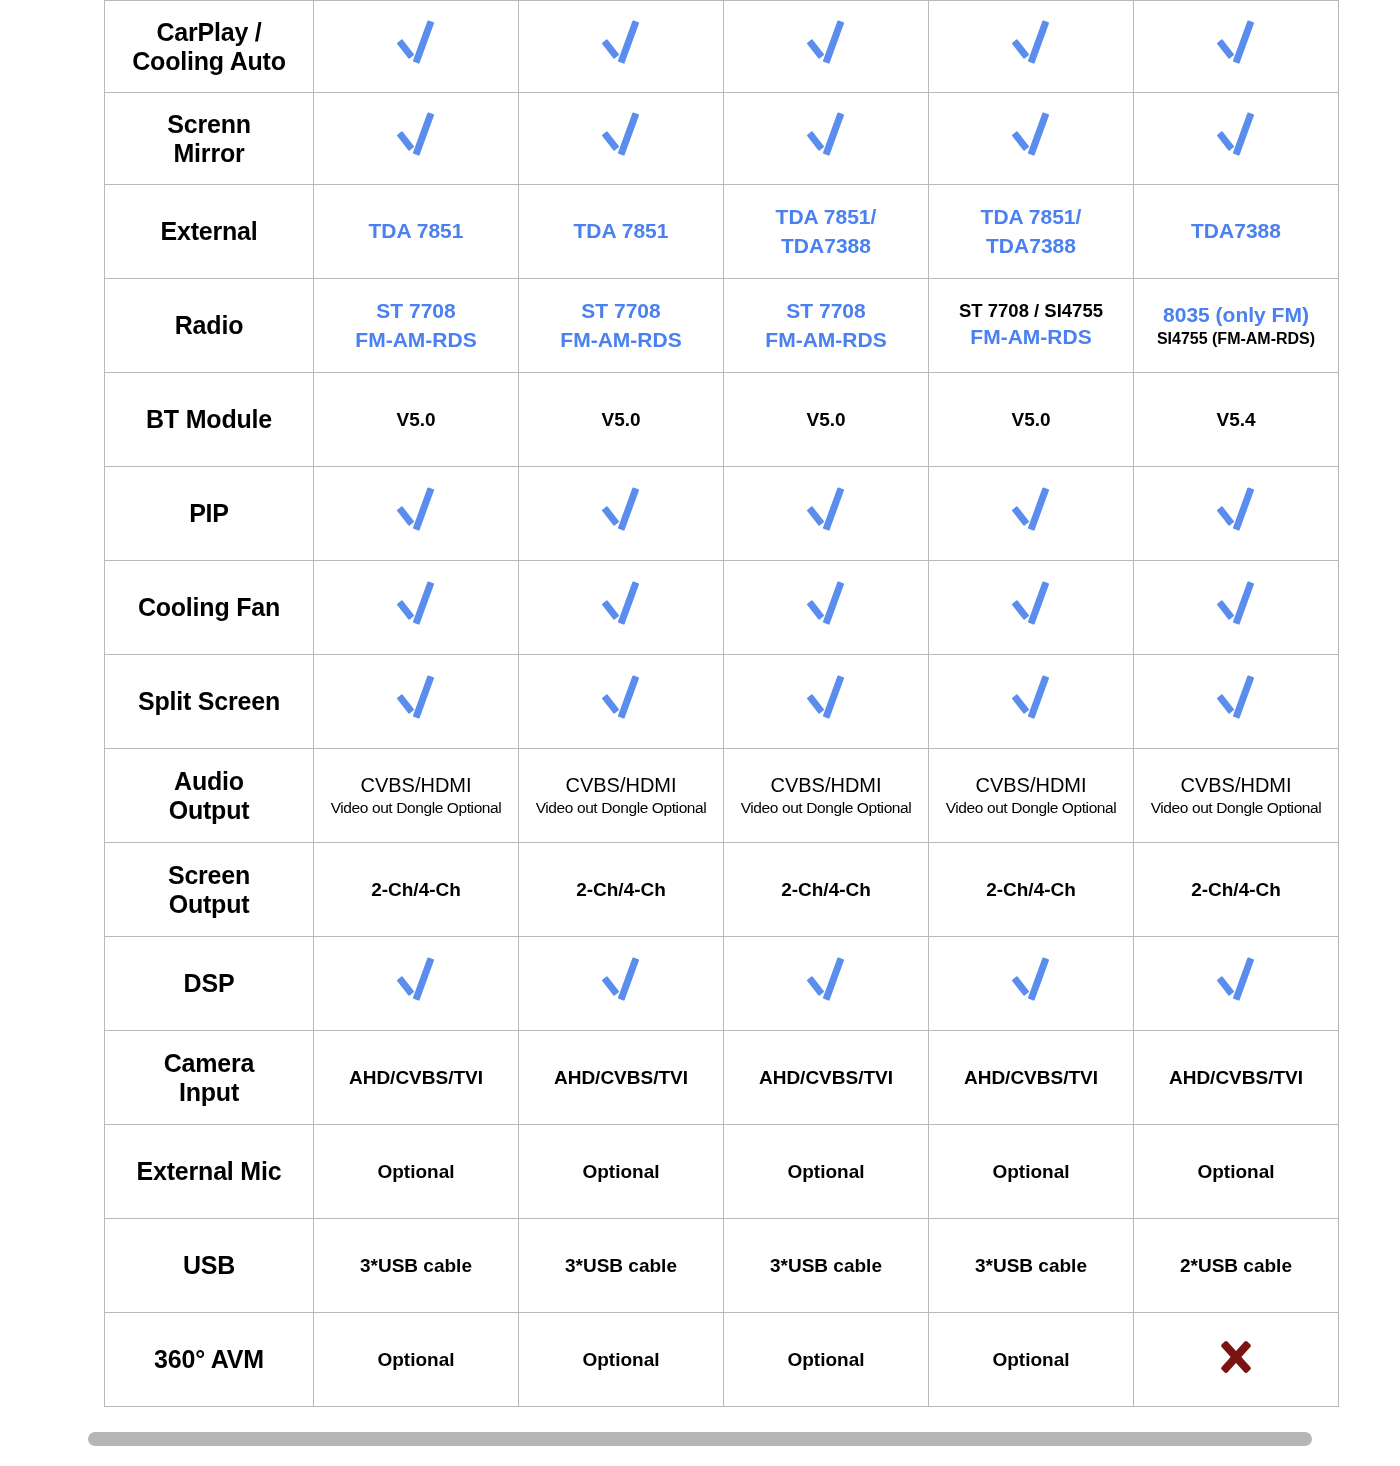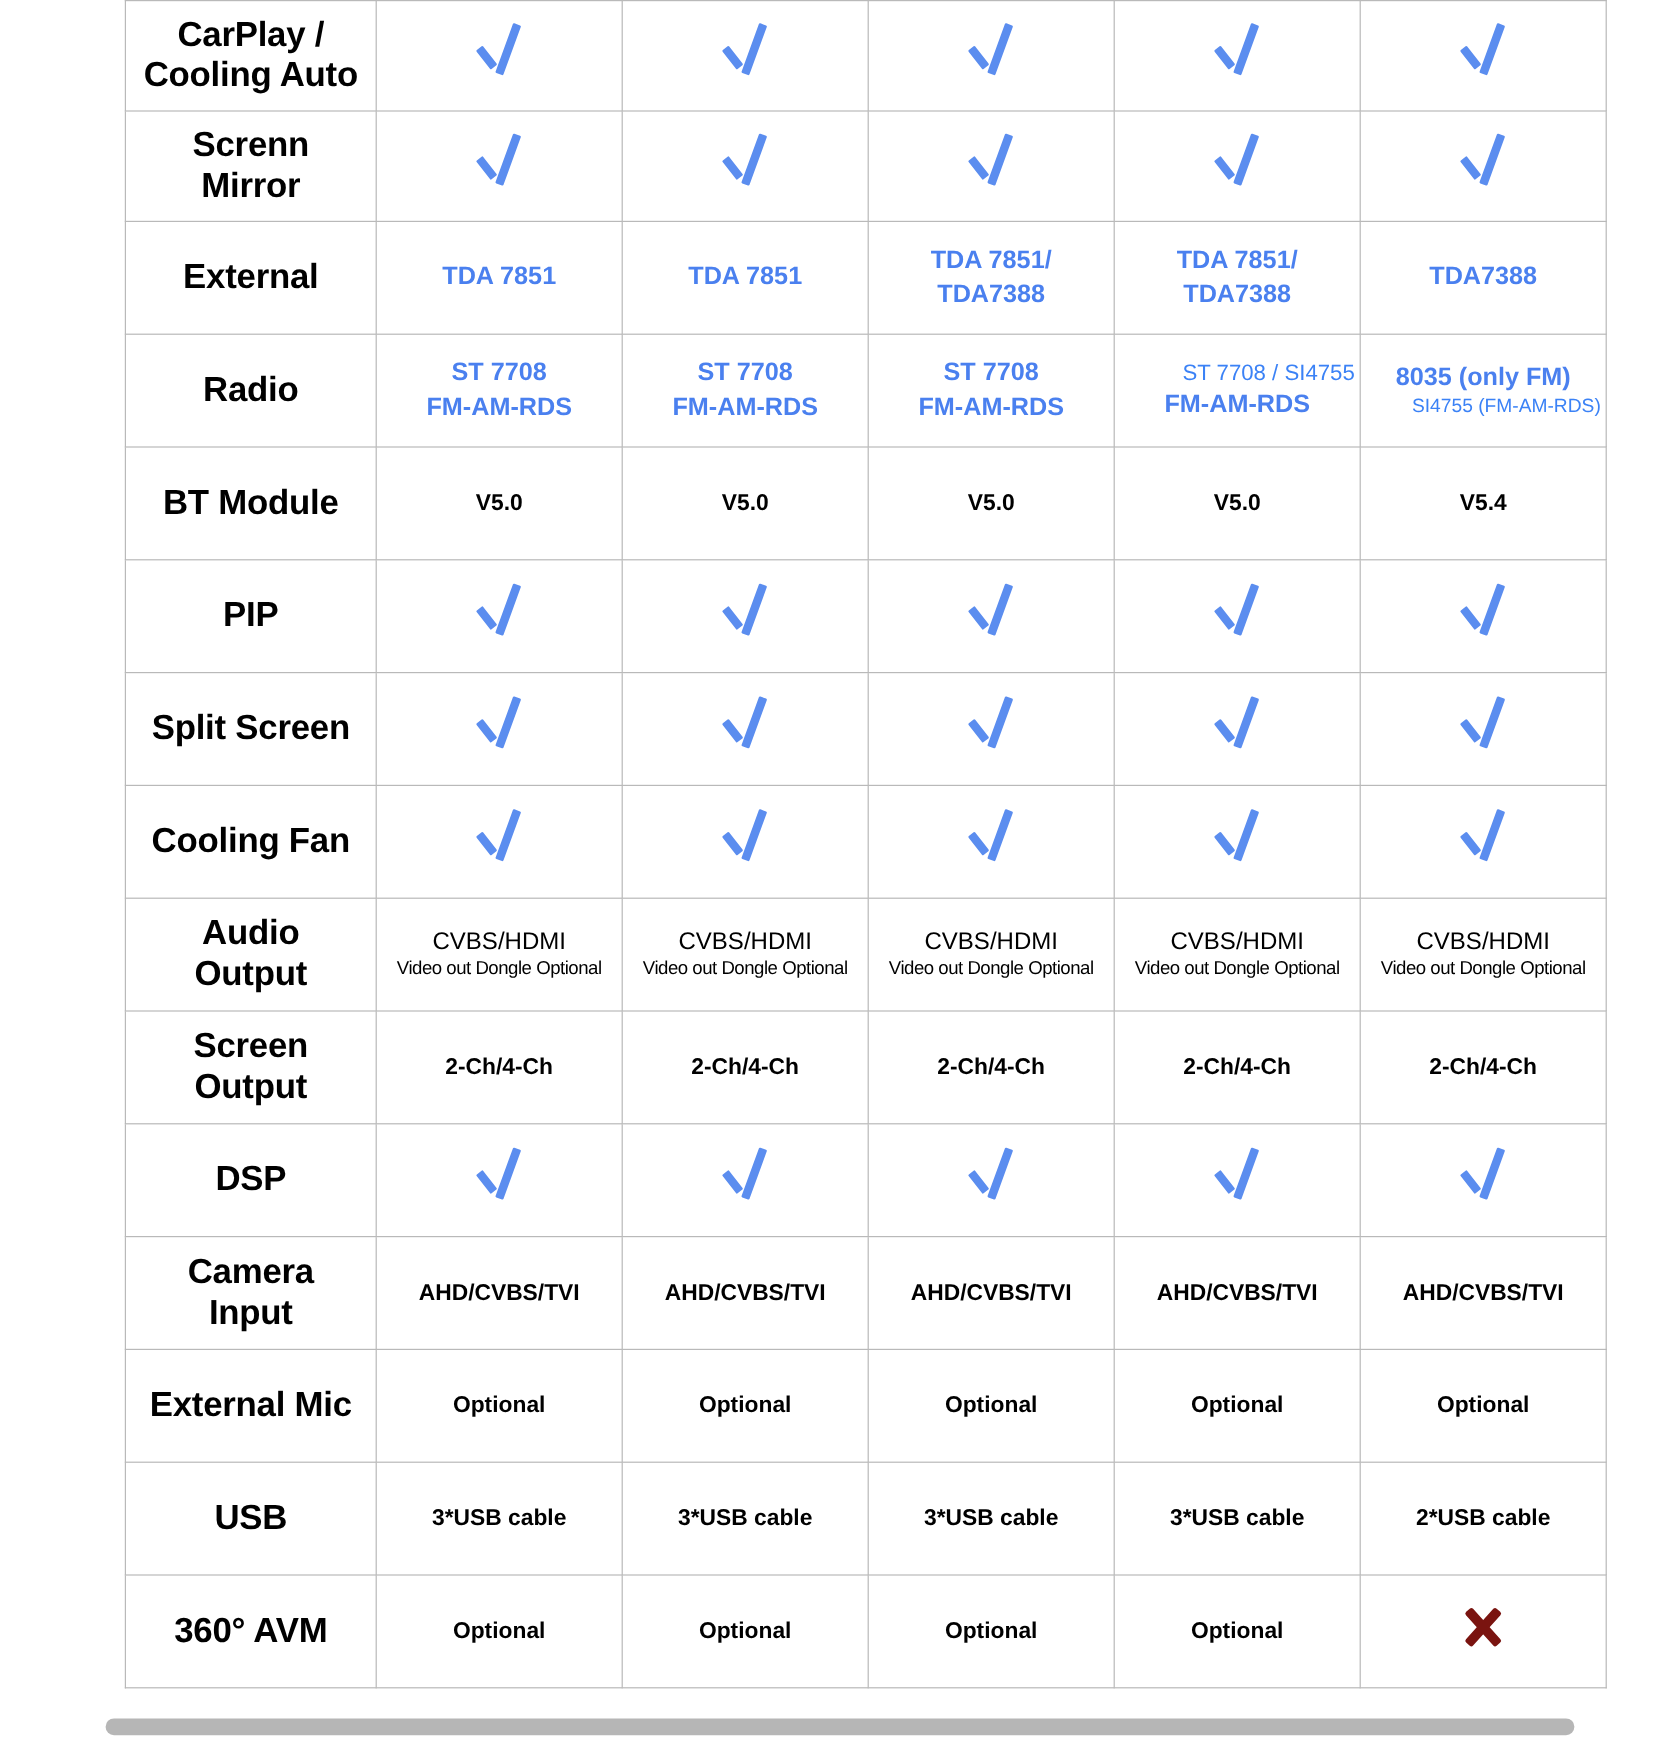--- a/index.html
+++ b/index.html
@@ -32,21 +32,21 @@
   table.spec td {
     border: 1px solid #b9b9b9;
     text-align: center;
     vertical-align: middle;
     color: #000000;
     padding: 2px 4px;
   }
 
   td.rowlabel {
     width: 200px;
-    font-size: 29px;
+    font-size: 25px;
     font-weight: bold;
     line-height: 1.15;
     letter-spacing: -0.2px;
   }
 
   td.cell {
     width: 196px;
     font-size: 19px;
     font-weight: bold;
     line-height: 1.25;
@@ -54,24 +54,23 @@
 
   .big-blue {
     font-size: 21px;
     font-weight: bold;
     color: #4a80ef;
     line-height: 1.35;
   }
 
   .small-blue {
     font-size: 16px;
-    font-weight: normal;
-    color: #3b82f6;
+    font-weight: bold;
+    color: #000000;
     line-height: 1.3;
-    text-align: right;
   }
 
   .sub-small {
     font-size: 15.5px;
     font-weight: normal;
     line-height: 1.3;
     letter-spacing: -0.4px;
   }
 
   .main-line {
@@ -240,32 +239,32 @@
         </td>
         <td class="cell"><span class="check"></span></td>
         <td class="cell"><span class="check"></span></td>
         <td class="cell"><span class="check"></span></td>
         <td class="cell"><span class="check"></span></td>
         <td class="cell"><span class="check"></span></td>
       </tr>
 
       <tr class="row-h-1line">
         <td class="rowlabel">
+          <div>Cooling Fan</div>
+        </td>
+        <td class="cell"><span class="check"></span></td>
+        <td class="cell"><span class="check"></span></td>
+        <td class="cell"><span class="check"></span></td>
+        <td class="cell"><span class="check"></span></td>
+        <td class="cell"><span class="check"></span></td>
+      </tr>
+
+      <tr class="row-h-1line">
+        <td class="rowlabel">
           <div>Split Screen</div>
-        </td>
-        <td class="cell"><span class="check"></span></td>
-        <td class="cell"><span class="check"></span></td>
-        <td class="cell"><span class="check"></span></td>
-        <td class="cell"><span class="check"></span></td>
-        <td class="cell"><span class="check"></span></td>
-      </tr>
-
-      <tr class="row-h-1line">
-        <td class="rowlabel">
-          <div>Cooling Fan</div>
         </td>
         <td class="cell"><span class="check"></span></td>
         <td class="cell"><span class="check"></span></td>
         <td class="cell"><span class="check"></span></td>
         <td class="cell"><span class="check"></span></td>
         <td class="cell"><span class="check"></span></td>
       </tr>
 
       <tr class="row-h-1line">
         <td class="rowlabel">

